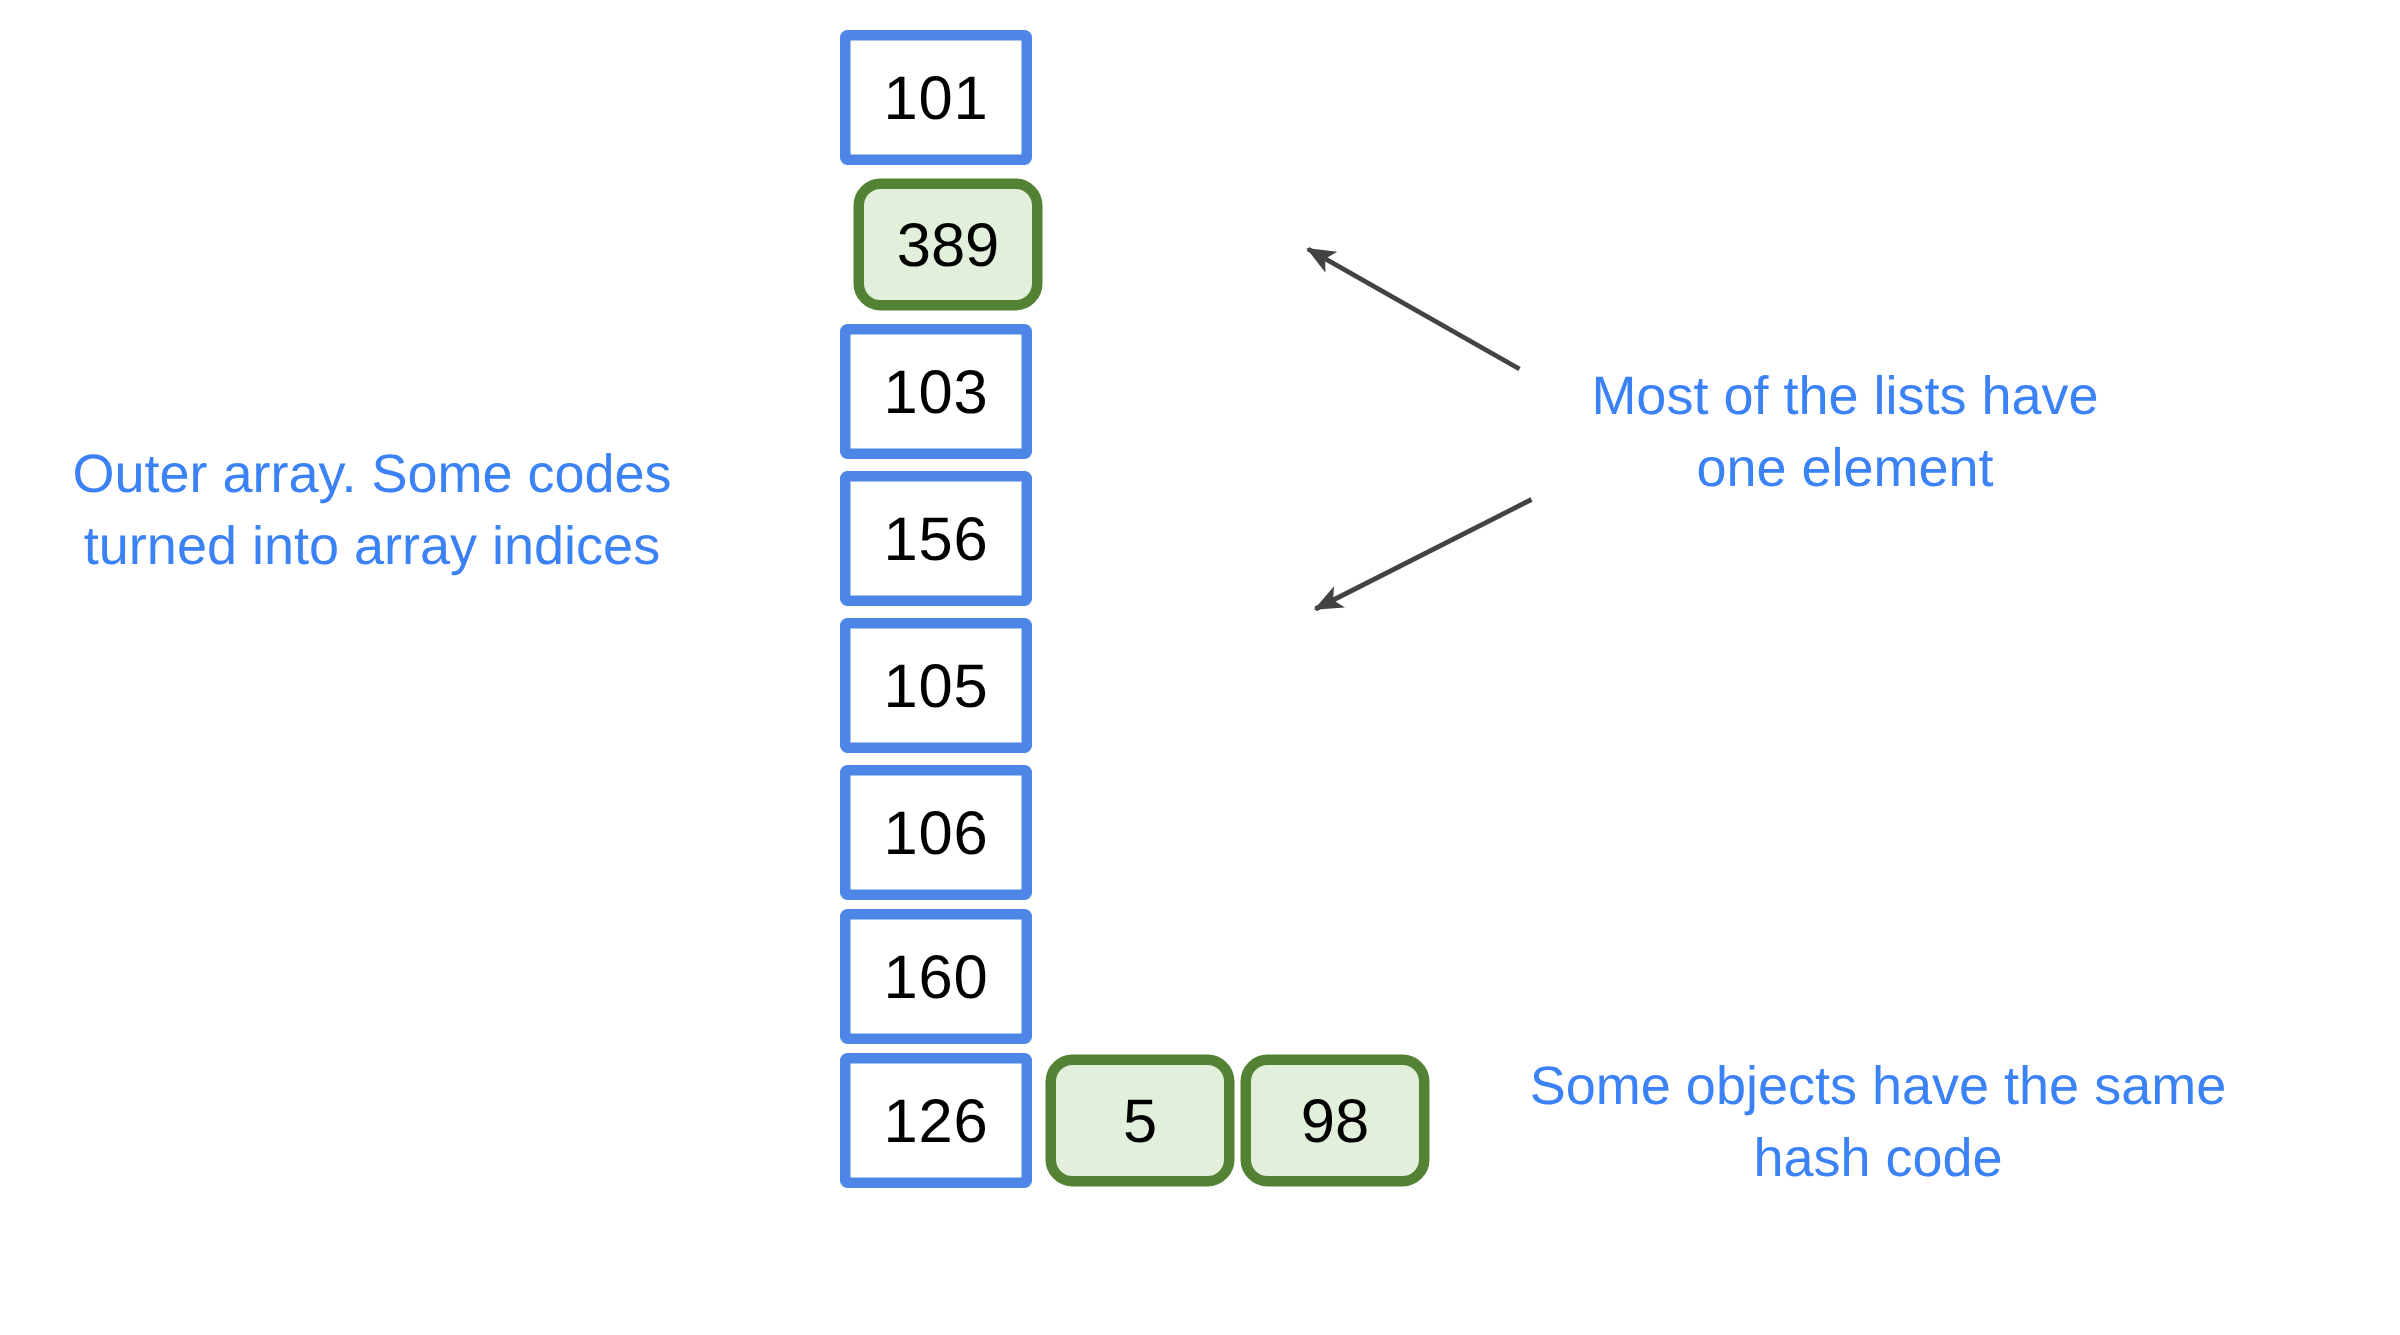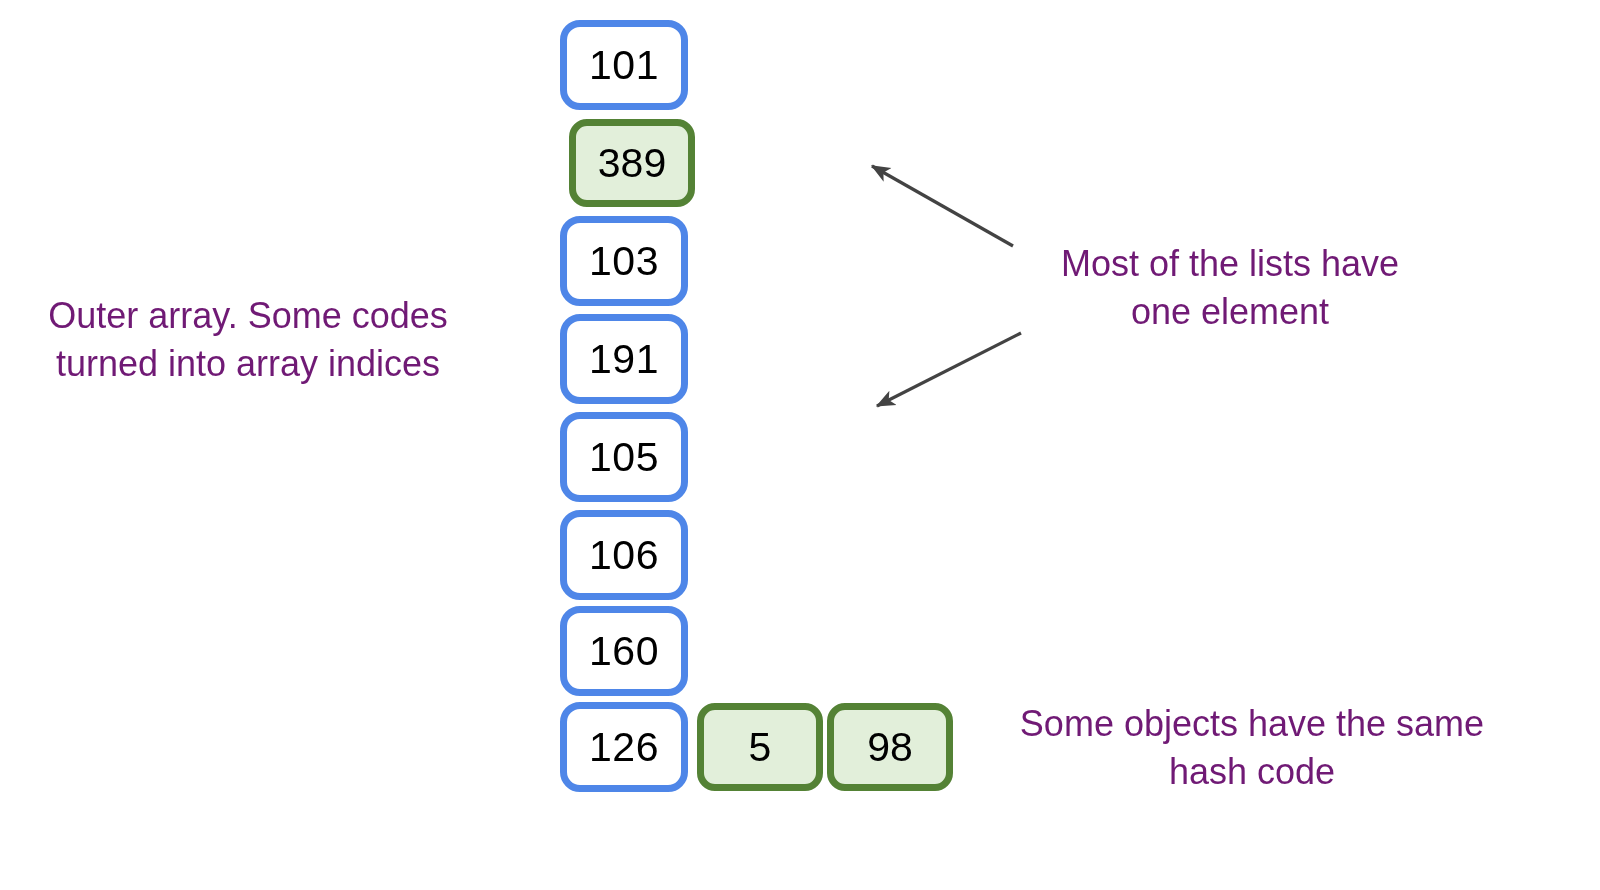--- a/index.html
+++ b/index.html
@@ -25,21 +25,21 @@
     left: 560px;
     display: flex;
     align-items: center;
     height: 90px;
   }
   .bucket {
     box-sizing: border-box;
     width: 128px;
     height: 90px;
     border: 7px solid #4e86e8;
-    border-radius: 20px;
+    border-radius: 5px;
     background: #ffffff;
     display: flex;
     align-items: center;
     justify-content: center;
     font-size: 41px;
     color: #000000;
     letter-spacing: 0.5px;
     position: relative;
     z-index: 2;
   }
@@ -60,21 +60,21 @@
     z-index: 1;
     margin-left: 9px;
   }
   .node + .node {
     margin-left: 4px;
   }
 
   
   .note {
     position: absolute;
-    color: #701a75;
+    color: #3b82f6;
     font-size: 36px;
     line-height: 1.32;
     text-align: center;
     white-space: pre-line;
   }
   #note-outer-array {
     left: 18px;
     top: 292px;
     width: 460px;
   }
@@ -120,21 +120,21 @@
 
   <div class="bucket-row" style="top:118px">
     <div class="node">389</div>
   </div>
 
   <div class="bucket-row" style="top:216px">
     <div class="bucket">103</div>
   </div>
 
   <div class="bucket-row" style="top:314px">
-    <div class="bucket">191</div>
+    <div class="bucket">156</div>
   </div>
 
   <div class="bucket-row" style="top:412px">
     <div class="bucket">105</div>
   </div>
 
   <div class="bucket-row" style="top:510px">
     <div class="bucket">106</div>
   </div>
 

